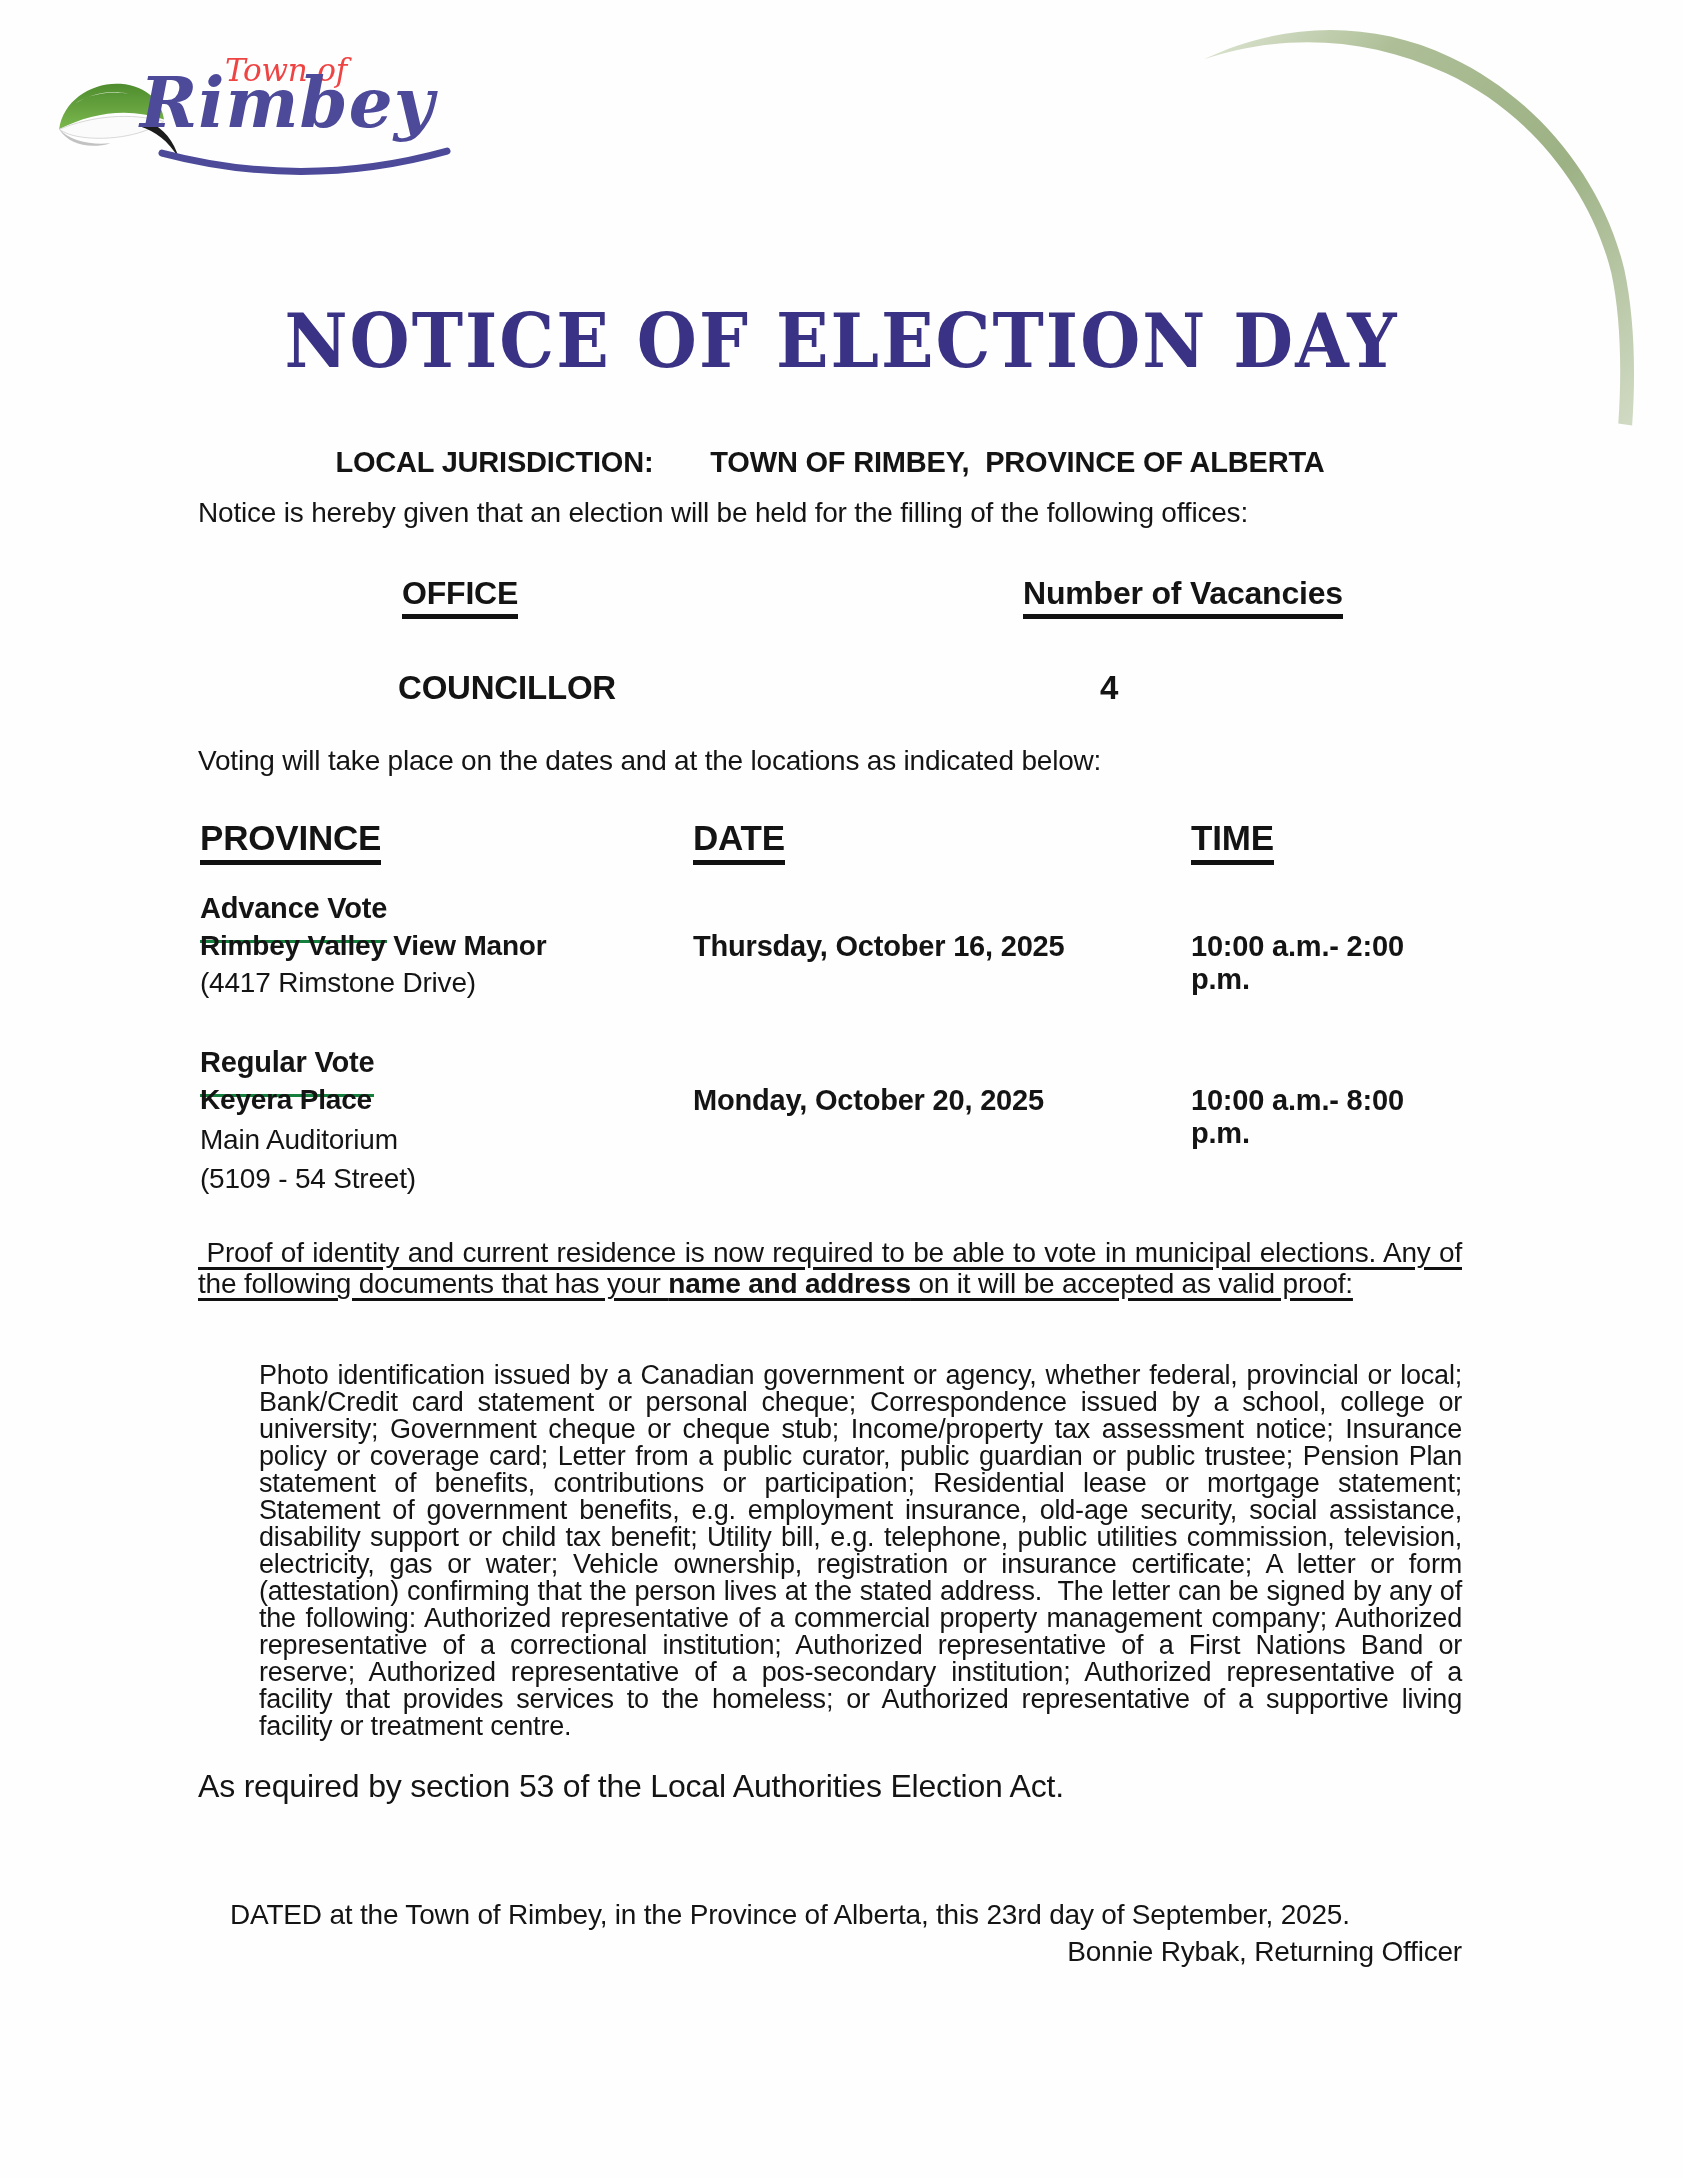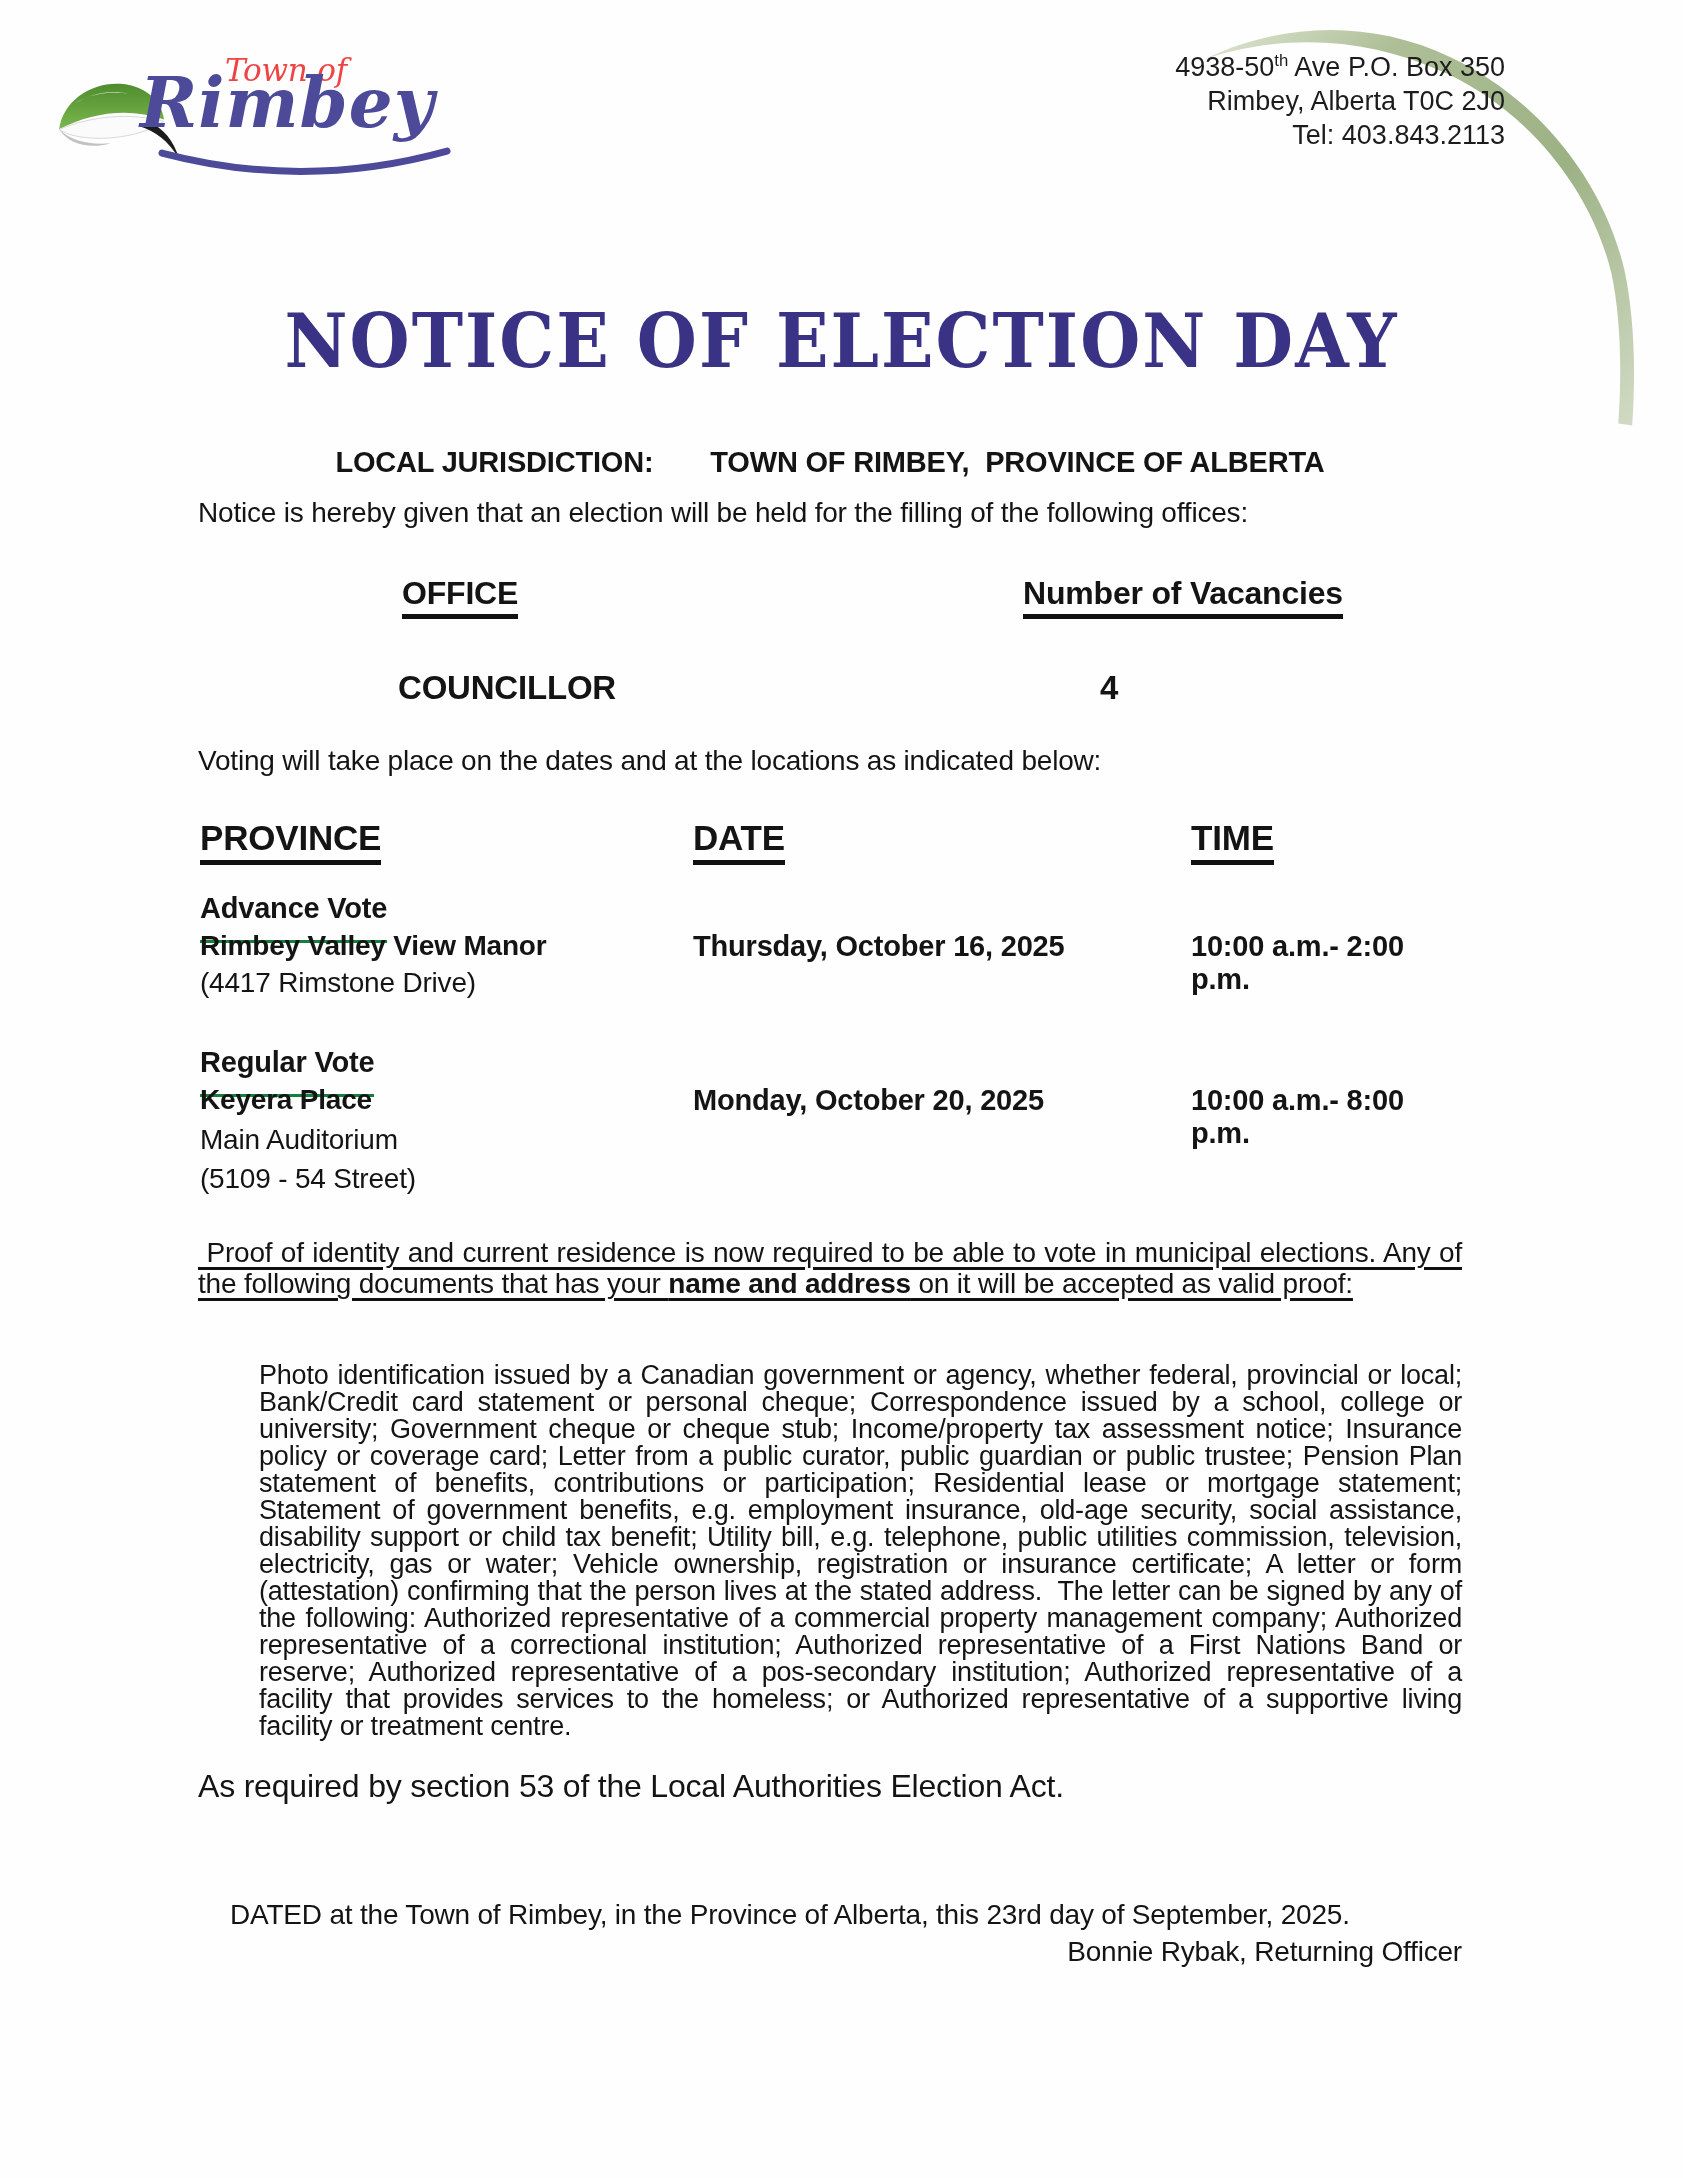--- a/index.html
+++ b/index.html
@@ -102,25 +102,20 @@
     </span>
     <span class="town-of">Town of</span>
     <span class="rimbey">Rimbey</span>
     <span class="swash-wrap">
       <svg width="297" height="34" viewBox="0 0 300 34">
         <path d="M6,6 Q150,44 294,4" fill="none" stroke="#4c4a99" stroke-width="7" stroke-linecap="round"></path>
       </svg>
     </span>
   </div>
 
-  <div class="address">
-    <div><span>4938-50</span><sup>th</sup><span> Ave P.O. Box 350</span></div>
-    <div>Rimbey, Alberta T0C 2J0</div>
-    <div>Tel: 403.843.2113</div>
-  </div>
 
   <div class="title">NOTICE OF ELECTION DAY</div>
 
   <div class="content">
 
     <div class="jurisdiction">
       <span class="jlabel">LOCAL JURISDICTION:</span><span>TOWN OF RIMBEY,&nbsp; PROVINCE OF ALBERTA</span>
     </div>
 
     <div class="intro">Notice is hereby given that an election will be held for the filling of the following offices:</div>

